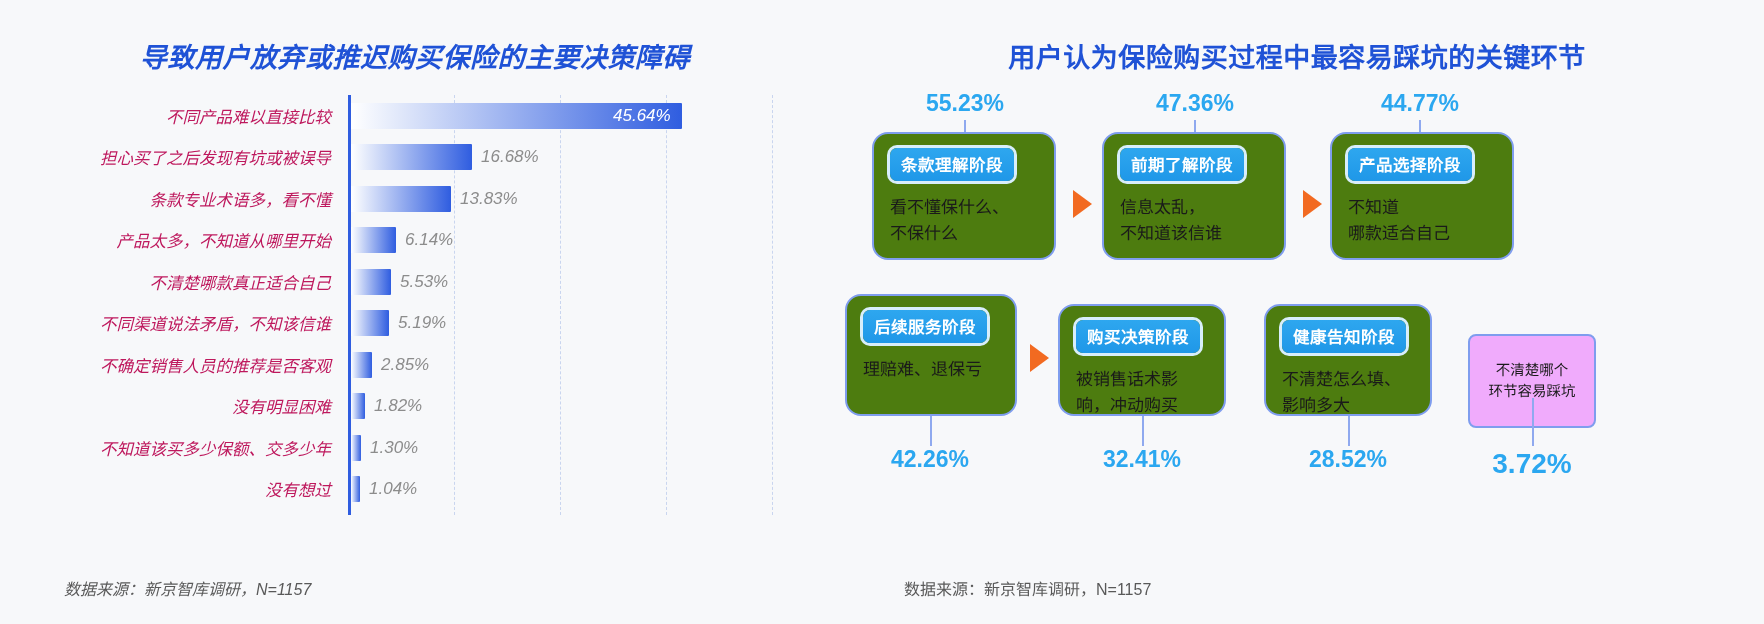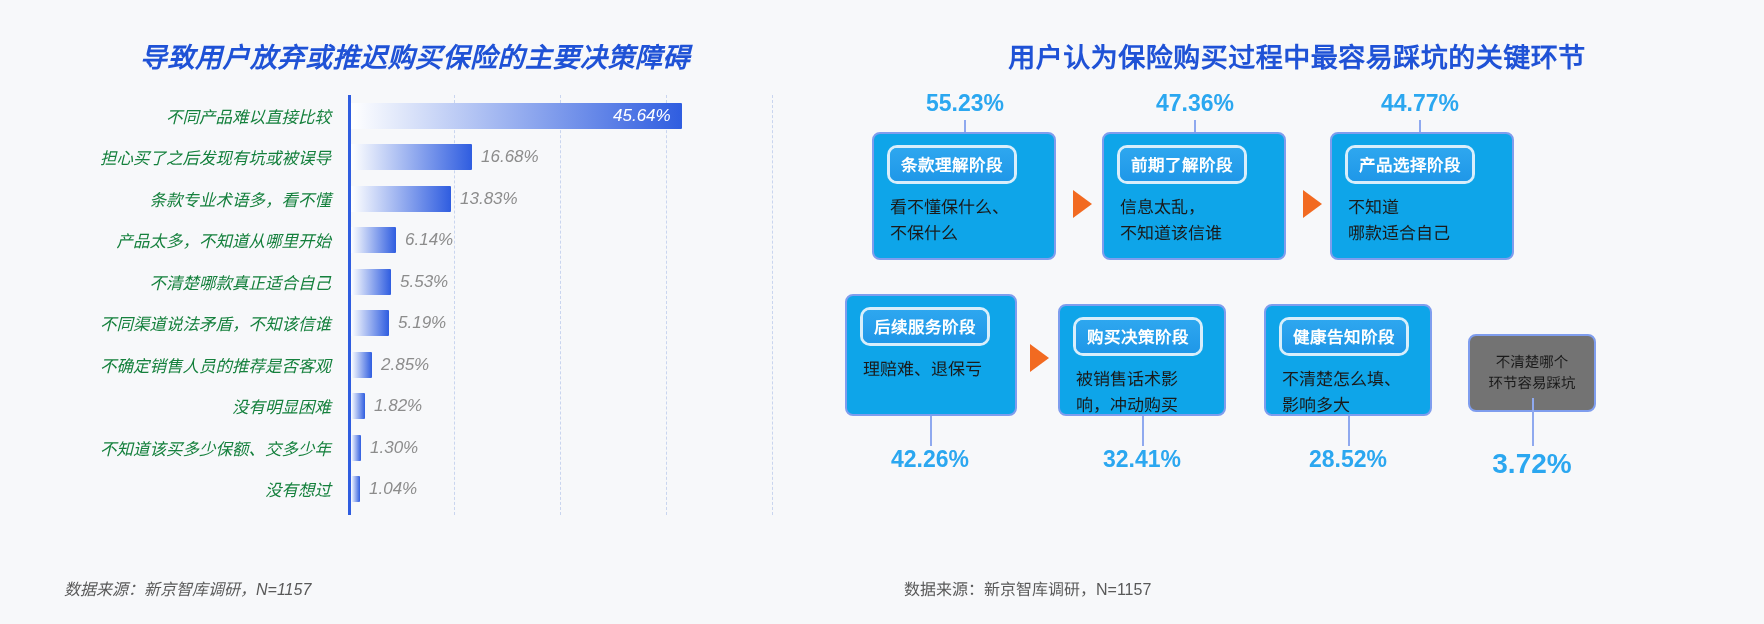--- a/index.html
+++ b/index.html
@@ -95,21 +95,21 @@
     height: 41.5px;
     display: flex;
     align-items: center;
   }
   .bc-label {
     position: absolute;
     left: 0;
     width: 340px;
     text-align: right;
     font-size: 16.5px;
-    color: #15803d;
+    color: #be185d;
     white-space: nowrap;
     padding-right: 9px;
   }
   .bc-bar-wrap {
     position: absolute;
     left: 351px;
     right: 0;
     display: flex;
     align-items: center;
   }
@@ -136,22 +136,22 @@
     position: absolute;
     left: 0;
     top: 82px;
     width: 934px;
     height: 430px;
   }
 
   .card {
     position: absolute;
     border: 2px solid #7f9dee;
-    border-radius: 8px;
-    background: #0ea5e9;
+    border-radius: 16px;
+    background: #4d7c0f;
     padding: 14px 16px 12px 16px;
   }
   .card-badge {
     display: inline-block;
     background: linear-gradient(to bottom, #2ea7ef, #1f97e8);
     color: #ffffff;
     font-size: 16.5px;
     font-weight: bold;
     border-radius: 7px;
     padding: 4px 11px 5px 11px;
@@ -163,22 +163,22 @@
     margin-top: 14px;
     font-size: 17px;
     line-height: 1.5;
     color: #1a1a1a;
     white-space: pre-line;
   }
   .card-plain {
     position: absolute;
     border: 2px solid #7f9dee;
     border-radius: 8px;
-    background: #737373;
-    padding: 16px 12px;
+    background: #f0abfc;
+    padding: 24px 12px;
     font-size: 14.5px;
     line-height: 1.45;
     color: #1a1a1a;
     white-space: pre-line;
     text-align: center;
   }
 
   .pct {
     position: absolute;
     font-size: 23px;

